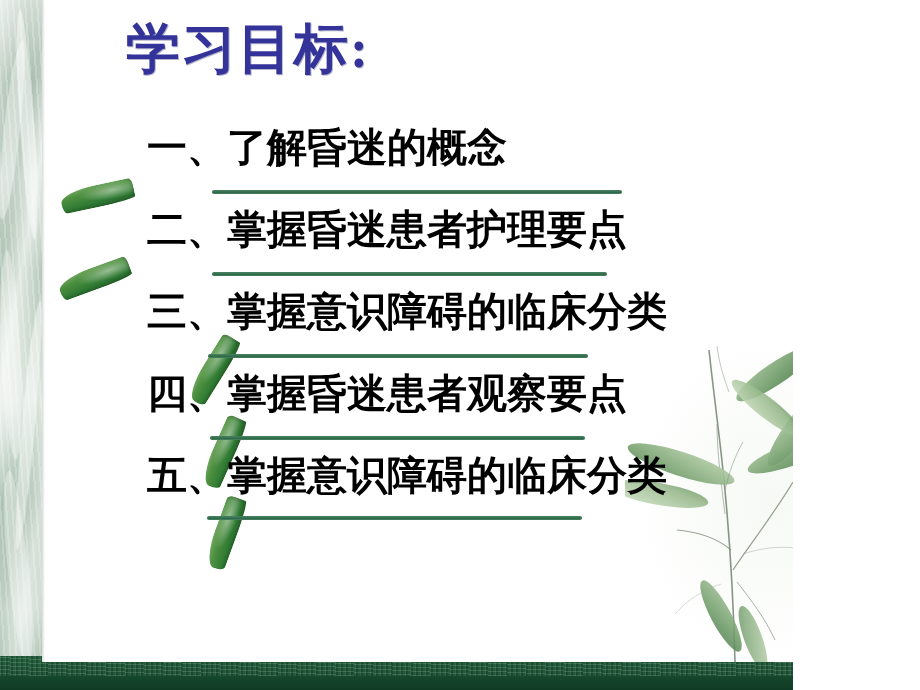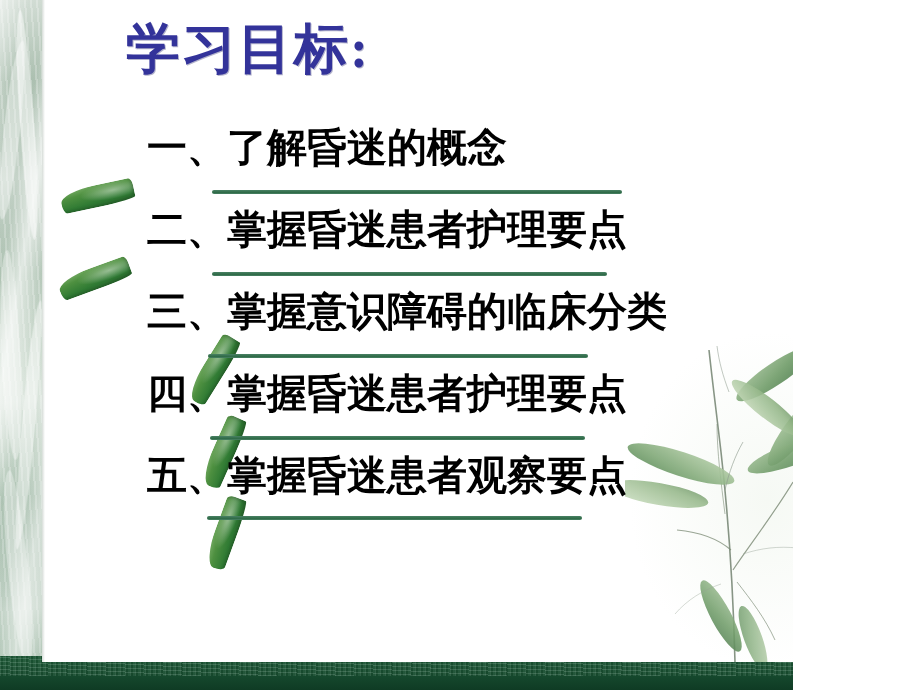--- a/index.html
+++ b/index.html
@@ -263,27 +263,27 @@
         <div class="obj-rule" style="left:170px; top:68px; width:395px;"></div>
       </div>
 
       <div class="obj-item">
         <div class="obj-text">三、掌握意识障碍的临床分类</div>
         <div class="obj-leaf" style="left:120px; top:44px; transform:rotate(-58deg);"></div>
         <div class="obj-rule" style="left:166px; top:68px; width:380px;"></div>
       </div>
 
       <div class="obj-item">
-        <div class="obj-text">四、掌握昏迷患者护理要点</div>
+        <div class="obj-text">四、掌握昏迷患者观察要点</div>
         <div class="obj-leaf" style="left:126px; top:42px; transform:rotate(-66deg);"></div>
         <div class="obj-rule" style="left:168px; top:68px; width:375px;"></div>
       </div>
 
       <div class="obj-item">
-        <div class="obj-text">五、掌握昏迷患者观察要点</div>
+        <div class="obj-text">五、掌握意识障碍的临床分类</div>
         <div class="obj-leaf" style="left:126px; top:40px; transform:rotate(-70deg);"></div>
         <div class="obj-rule" style="left:165px; top:66px; width:375px;"></div>
       </div>
 
     </div>
 
     <div class="page-number">2</div>
   </div>
 
 </div>

